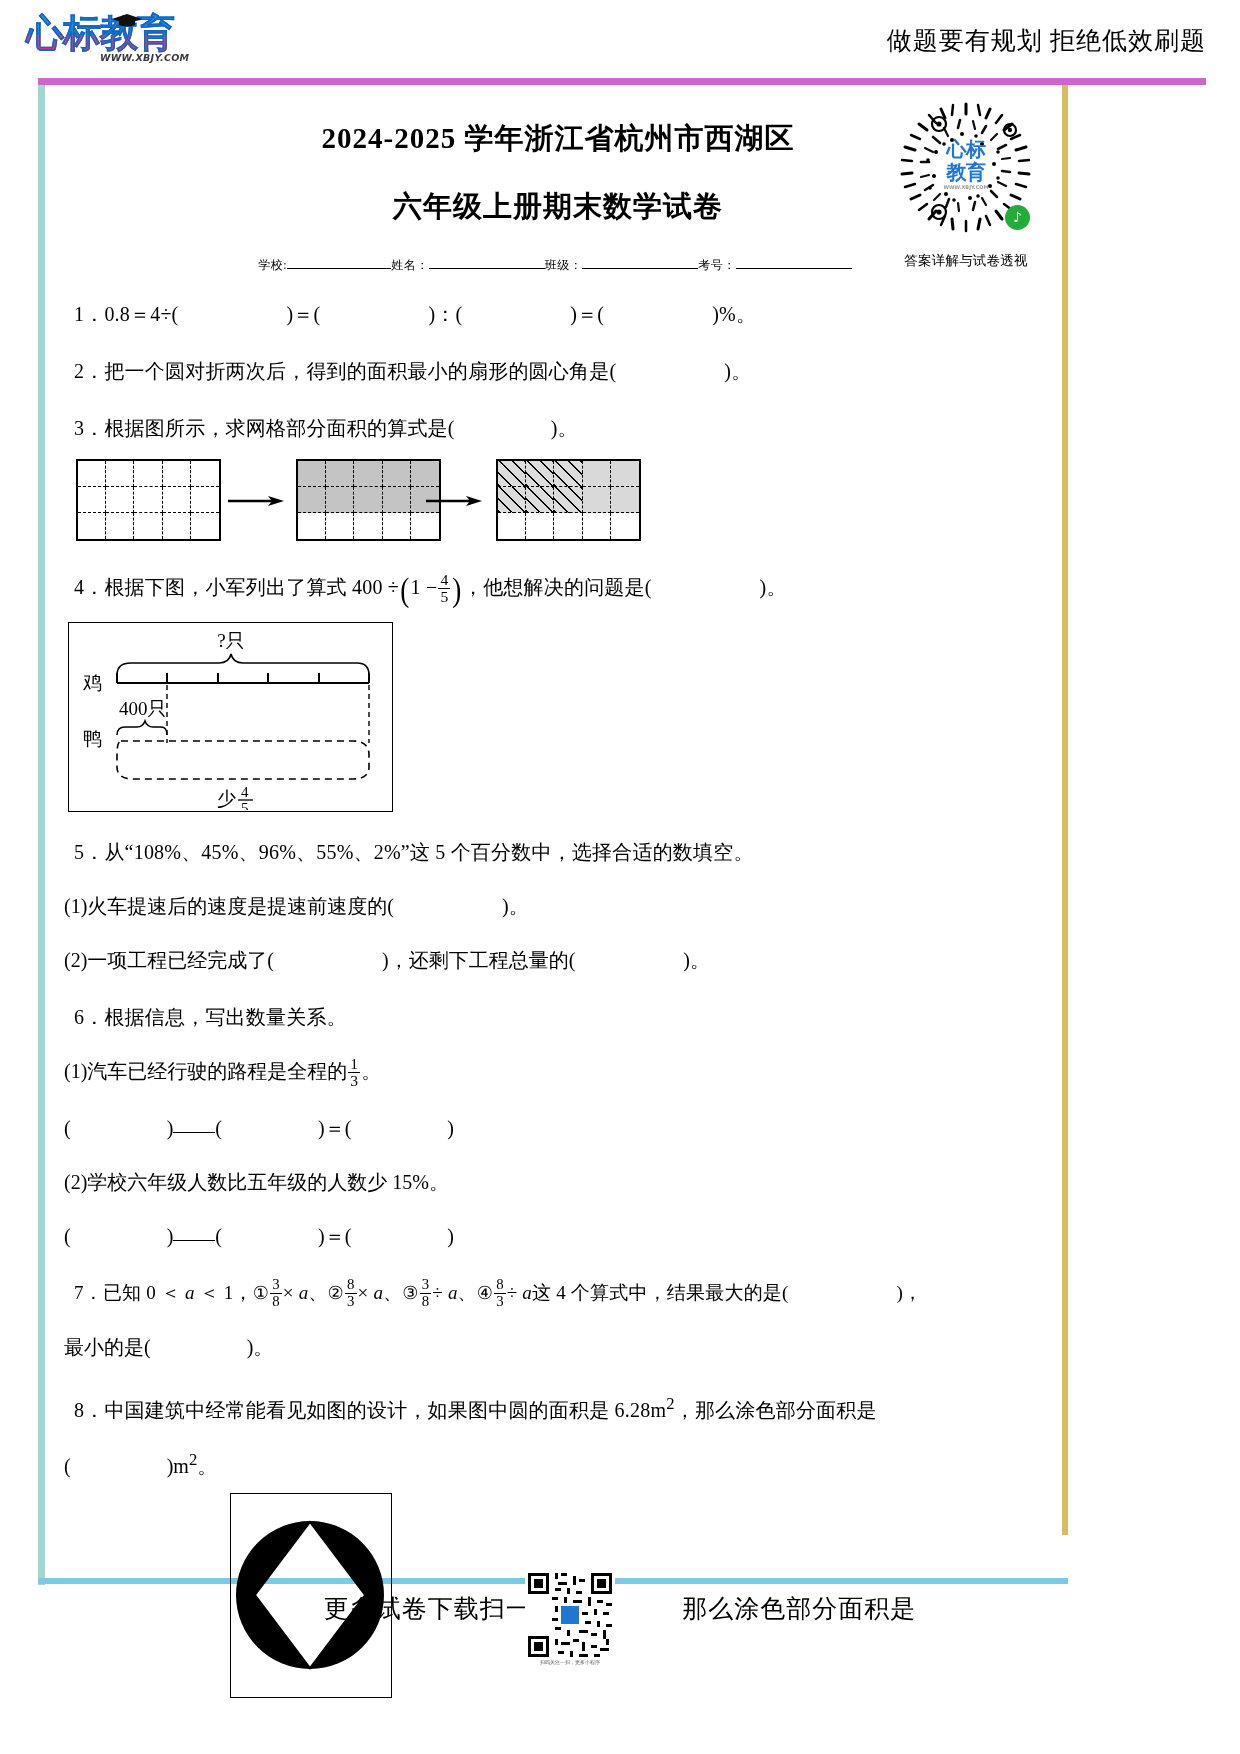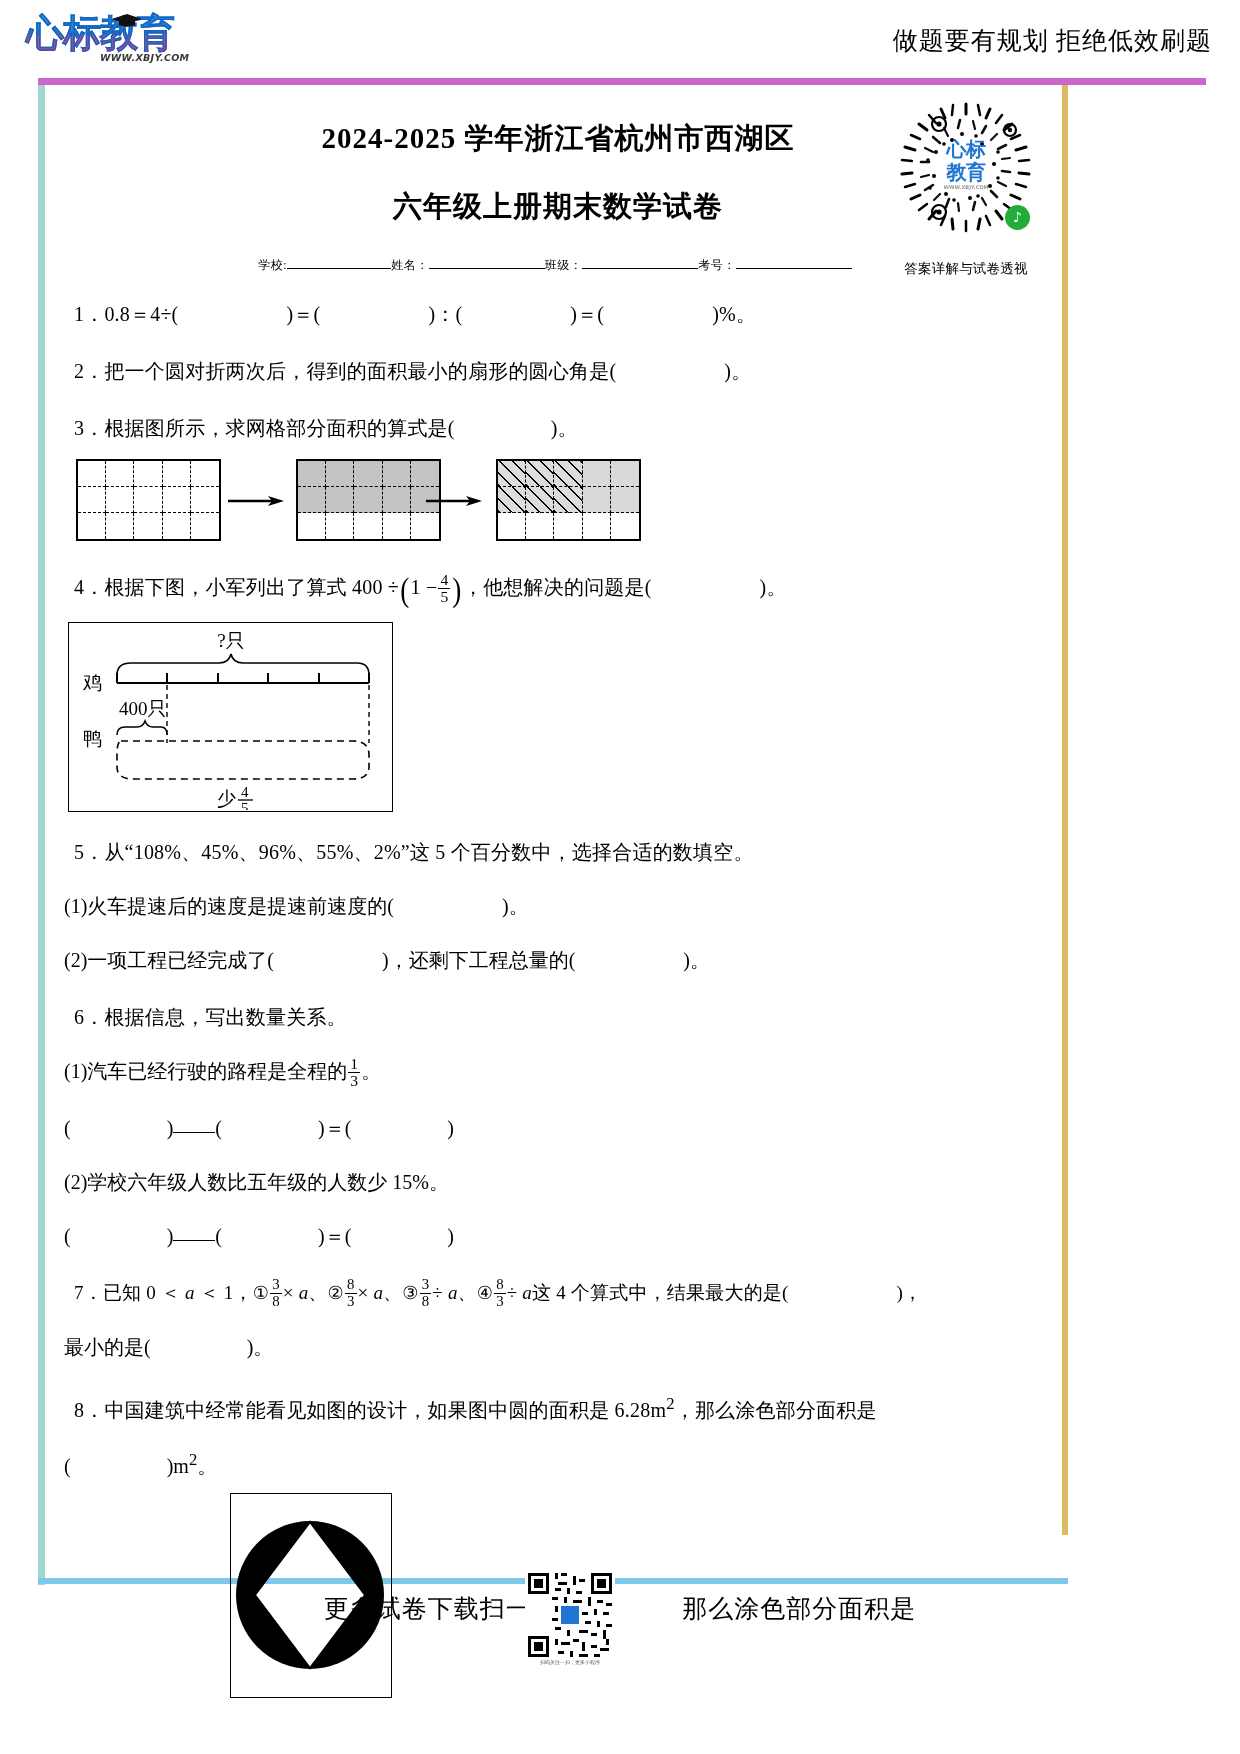--- a/index.html
+++ b/index.html
@@ -48,21 +48,21 @@
     left: 74px; top: 40px;
     font-family: "DejaVu Sans", sans-serif;
     font-size: 9.5px;
     font-weight: bold;
     color: #3a3a3a;
     letter-spacing: 0.3px;
     font-style: italic;
   }
   .slogan {
     position: absolute;
-    right: 28px; top: 24px;
+    right: 34px; top: 24px;
     font-size: 25px;
     font-family: "Liberation Serif", serif;
     letter-spacing: 1px;
     white-space: nowrap;
   }
 
   
   .frame-top {
     position: absolute;
     left: 38px; top: 78px;
@@ -164,21 +164,20 @@
     font-family: "DejaVu Sans", sans-serif;
   }
   .qr-caption {
     position: absolute;
     left: 886px; top: 252px;
     width: 160px;
     text-align: center;
     font-size: 13.5px;
     letter-spacing: 0.2px;
     white-space: nowrap;
-    margin-top: 8px;
   }
 
   
   .section-head {
     font-size: 22px;
     font-weight: bold;
     margin: 52px 0 0 14px;
     letter-spacing: 1px;
   }
   .q {

